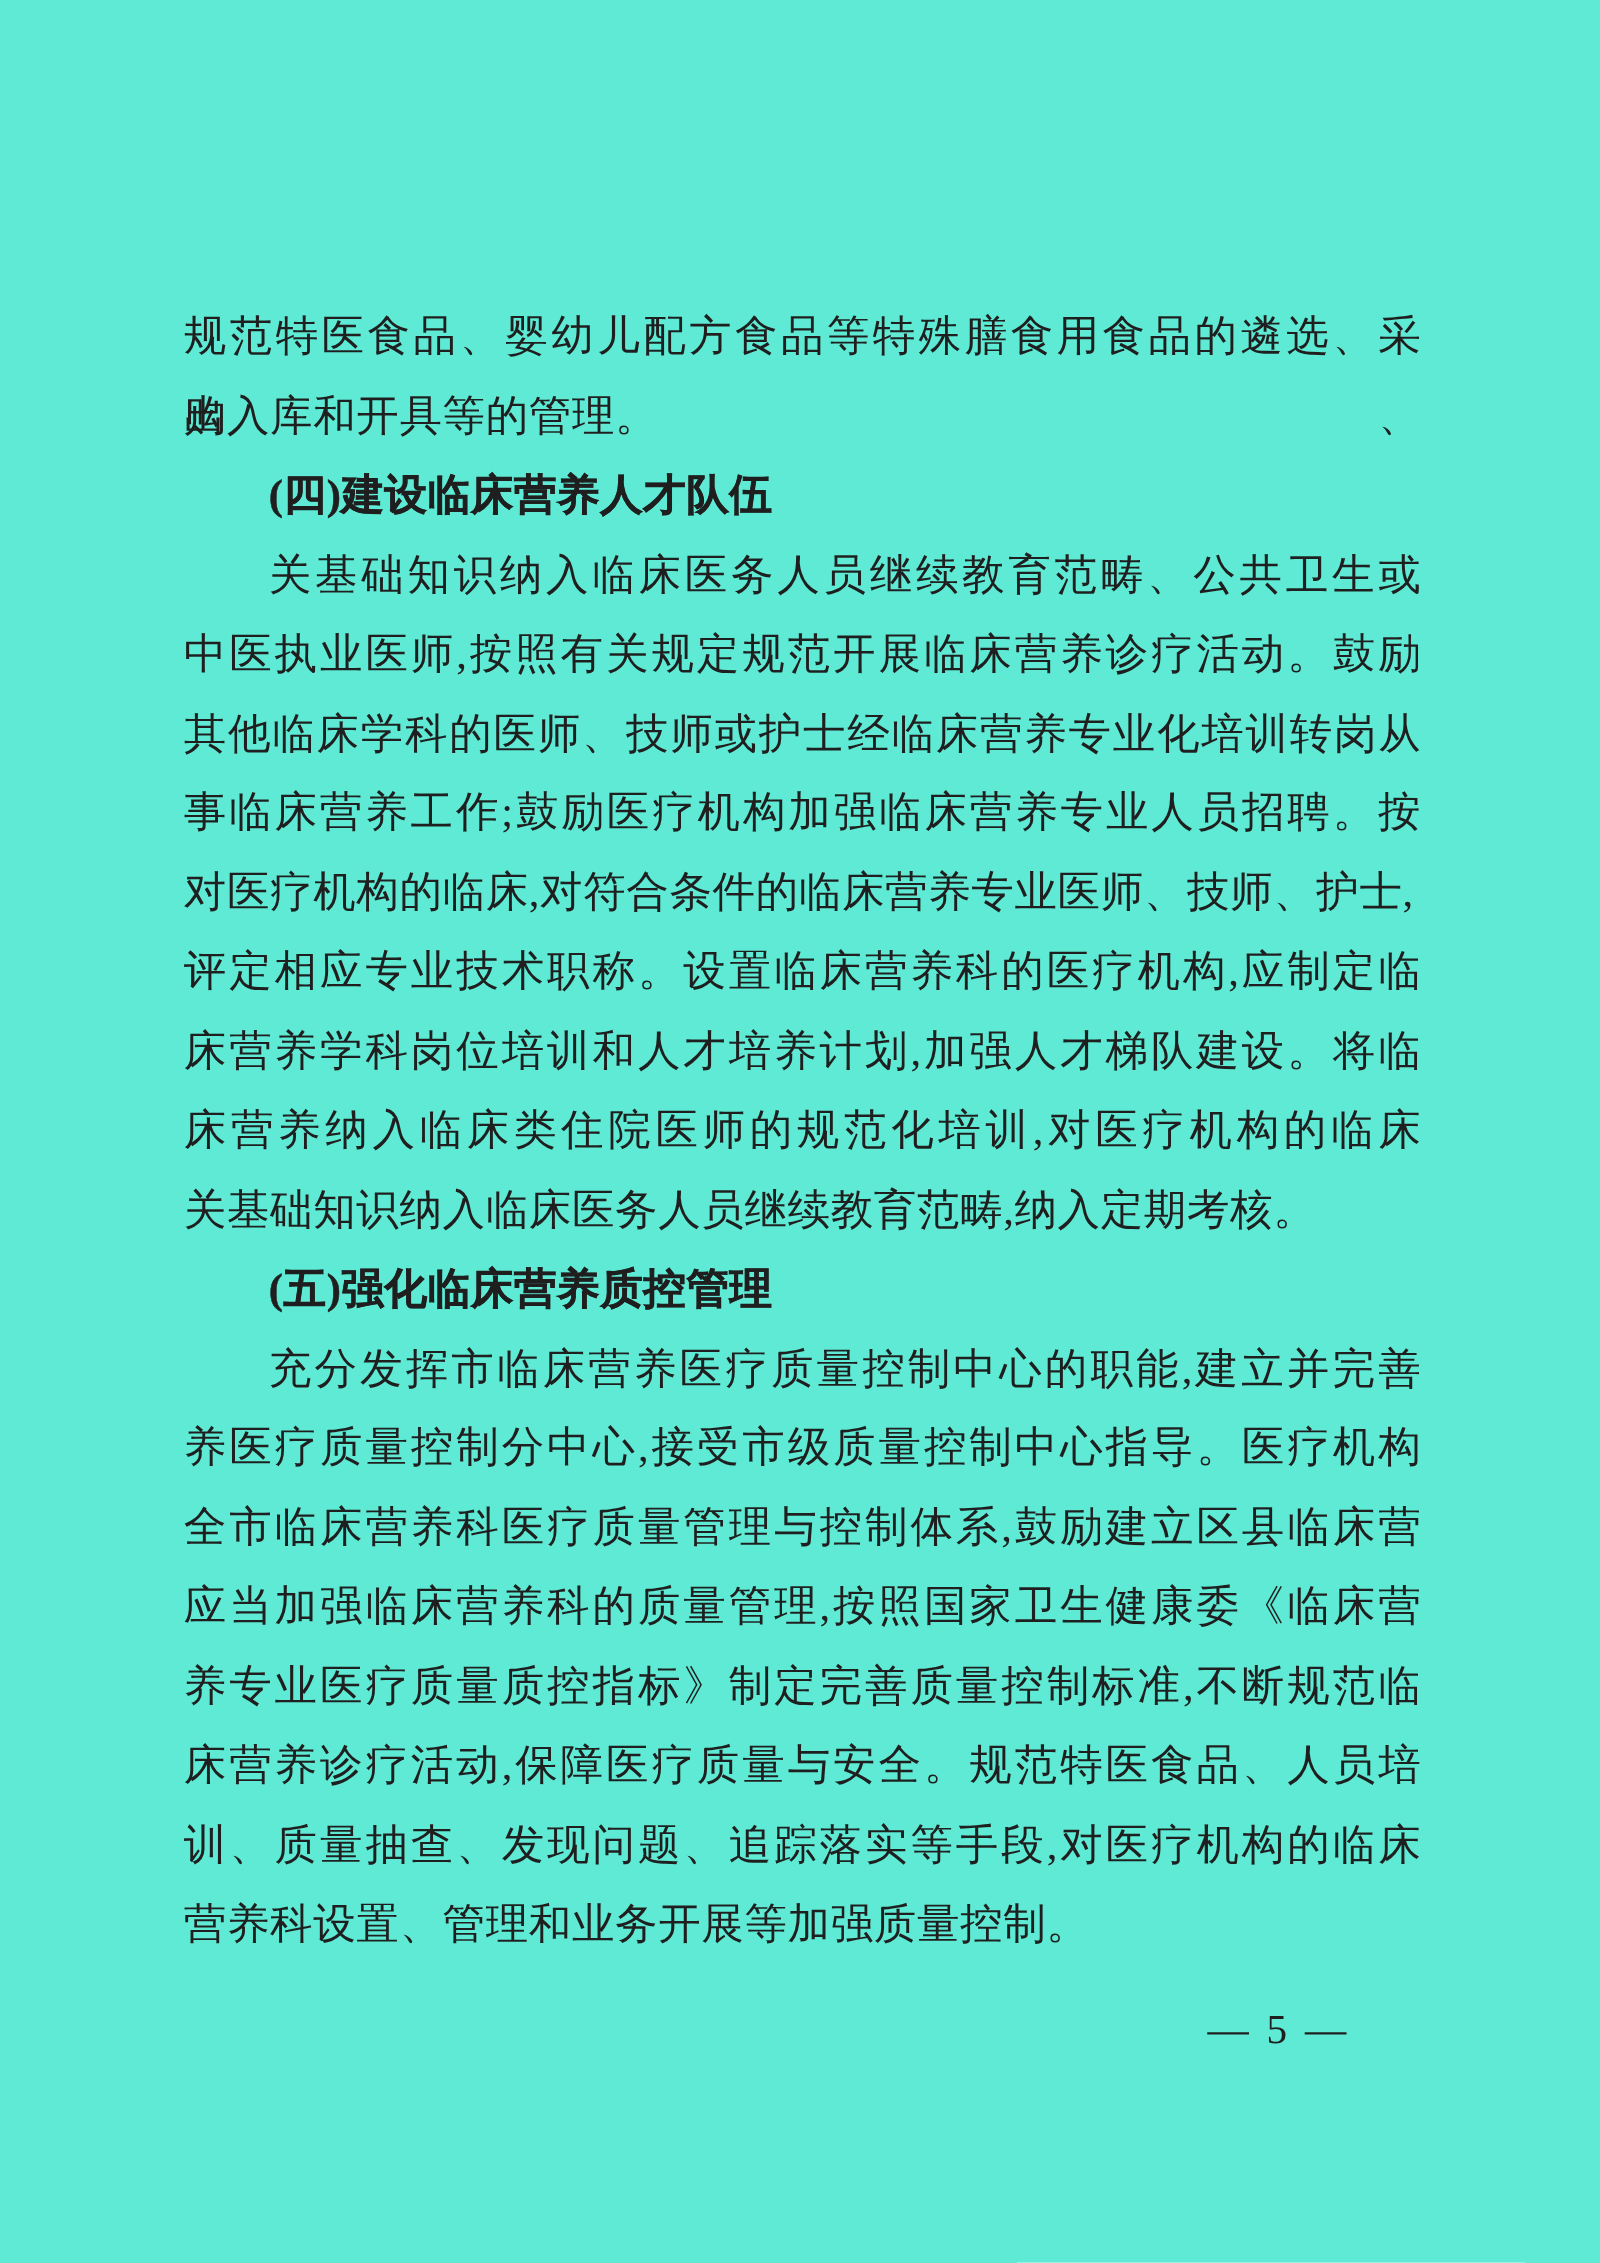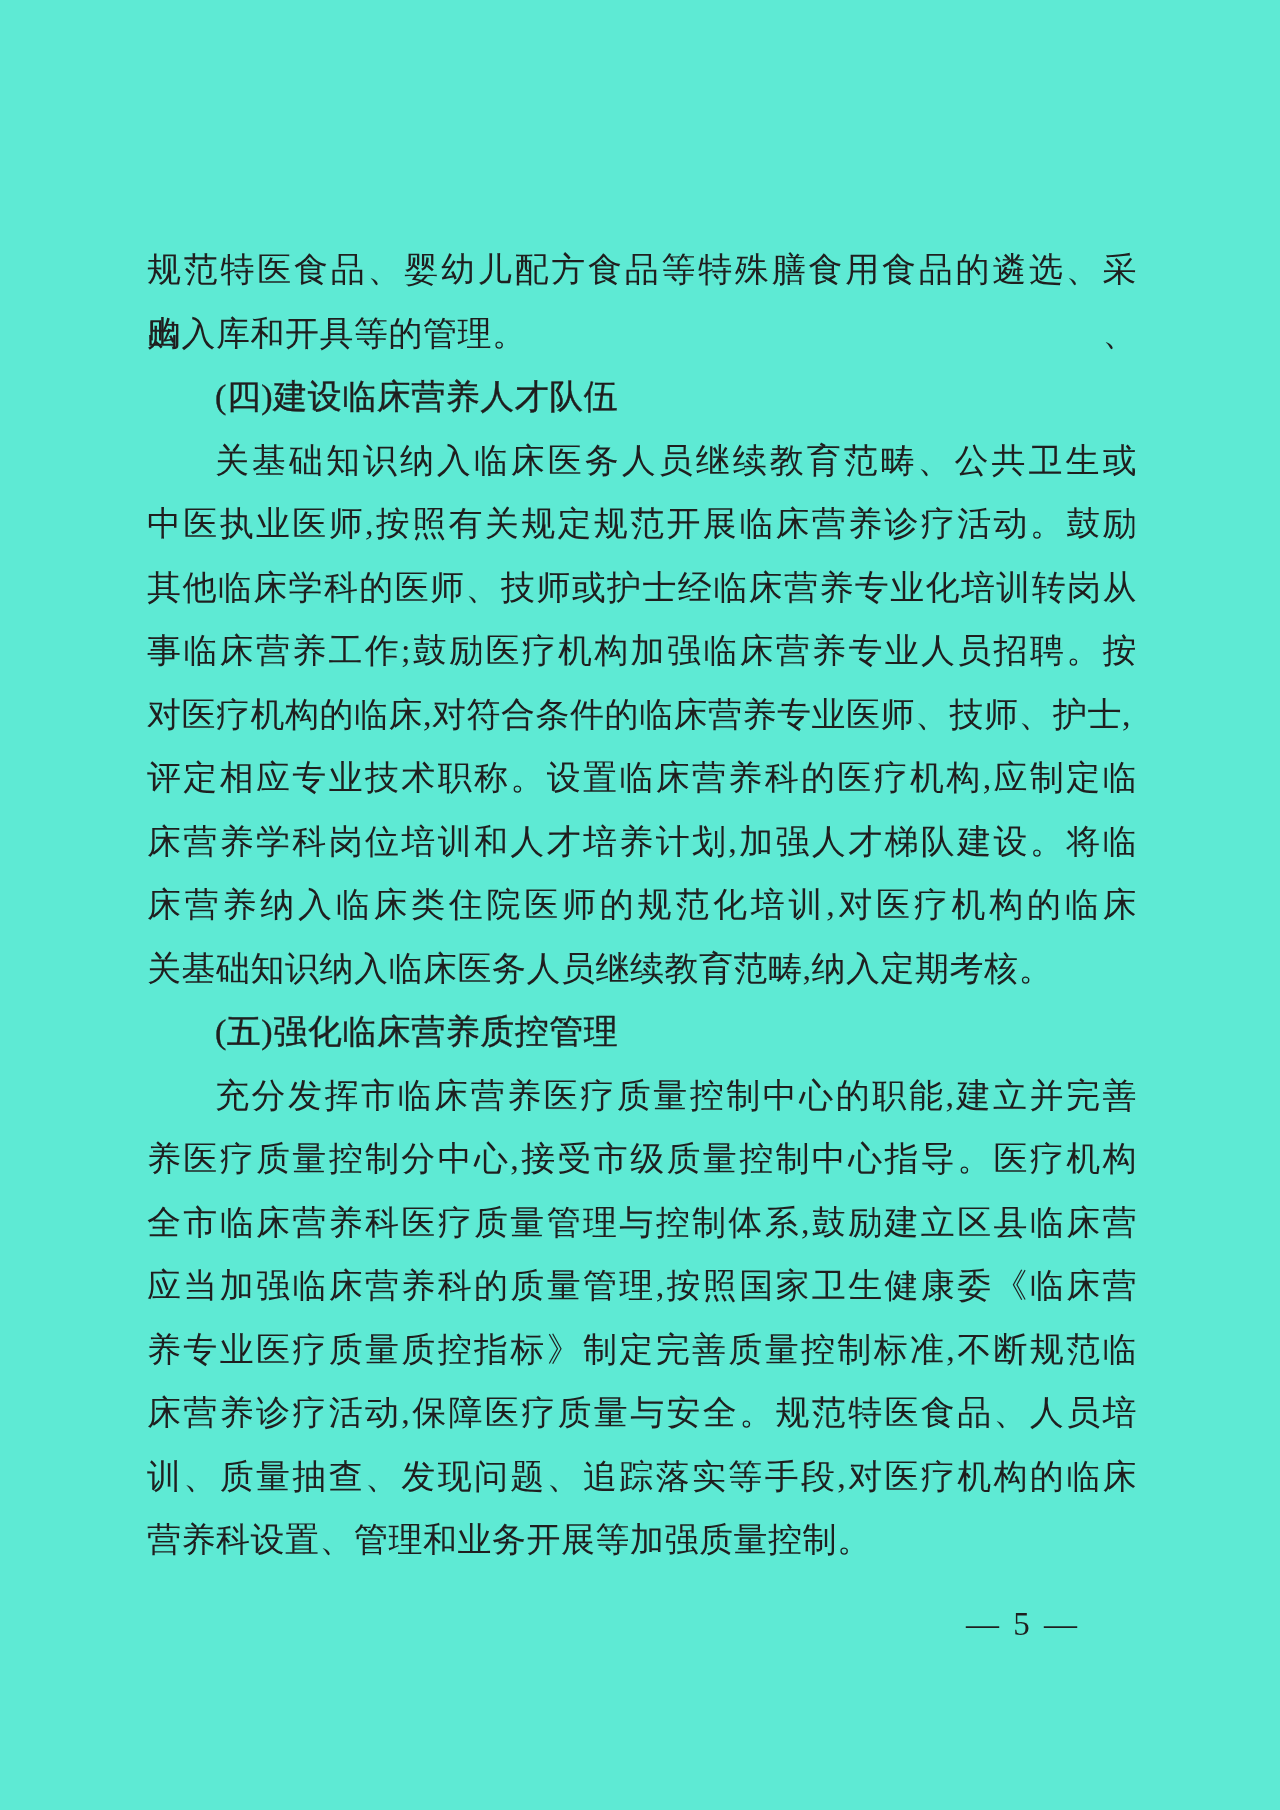--- a/index.html
+++ b/index.html
@@ -37,21 +37,21 @@
   .line.full {
     white-space: normal;
     text-align: justify;
     text-align-last: justify;
     text-justify: inter-character;
   }
   .block.indent .line:first-child {
     text-indent: 2em;
   }
   .block.heading .line {
-    font-weight: normal;
+    font-weight: bold;
     -webkit-text-stroke: 0.4px #1f1f1f;
   }
   .page-number {
     position: absolute;
     top: 1602px;
     right: 200px;
     font-size: 33px;
     line-height: 44px;
     letter-spacing: 3px;
     color: #1f1f1f;

